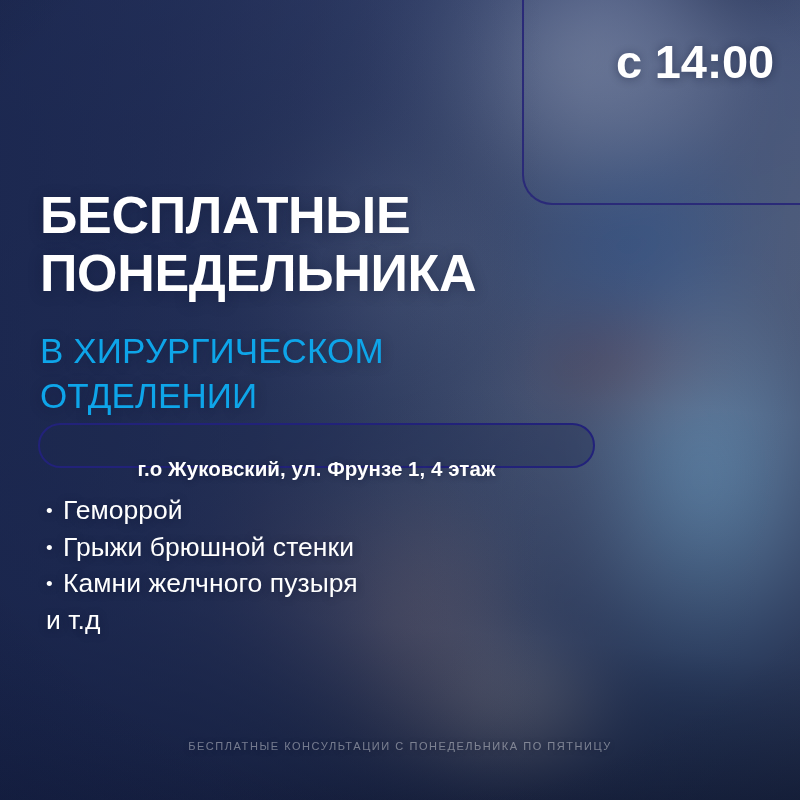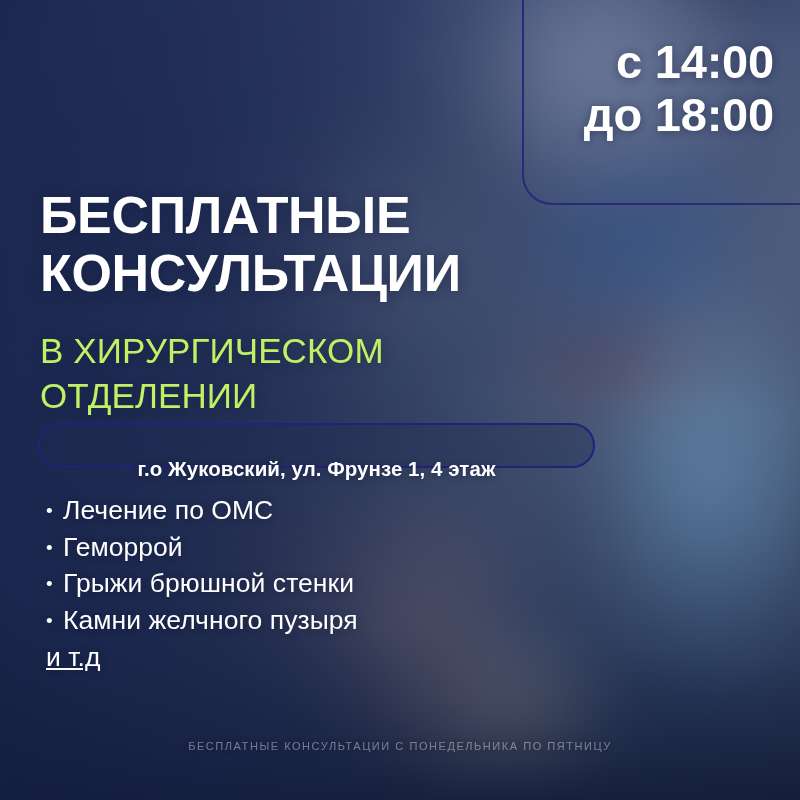--- a/index.html
+++ b/index.html
@@ -158,21 +158,21 @@
     margin-top: 35px;
   }
   .headline .hl-line { display: block; white-space: nowrap; }
 
   
   .subhead {
     position: absolute;
     left: 40px;
     top: 300px;
     width: 560px;
-    color: #bef264;
+    color: #0ea5e9;
     font-size: 35px;
     font-weight: 400;
     line-height: 1.28;
     letter-spacing: 0.1px;
     text-shadow: 0 2px 12px rgba(12,20,48,0.38);
   }
   .subhead .sh-line { display: block; white-space: nowrap; }
 
   
   .address-pill {
@@ -221,21 +221,20 @@
   .services .service-item.bulleted::before {
     content: "\2022";
     display: inline-block;
     width: 17px;
     font-size: 19px;
     vertical-align: 2px;
     color: #ffffff;
   }
   .services .service-item.plain {
     padding-left: 0;
-    text-decoration: underline;
   }
 
   
   .footer-note {
     position: absolute;
     left: 0;
     right: 0;
     top: 740px;
     text-align: center;
     color: rgba(255,255,255,0.40);
@@ -256,39 +255,37 @@
   <div class="bg-veil-v"></div>
   <div class="bg-veil-left"></div>
   <div class="bg-vignette"></div>
 
   <div class="content">
 
     <div class="hours-frame"></div>
 
     <div class="hours">
       <span class="hours-line">с 14:00</span>
-      <span class="hours-line">до 18:00</span>
     </div>
 
     <h1 class="headline">
       <span class="hl-line">БЕСПЛАТНЫЕ</span>
-      <span class="hl-line">КОНСУЛЬТАЦИИ</span>
+      <span class="hl-line">ПОНЕДЕЛЬНИКА</span>
     </h1>
 
     <h2 class="subhead">
       <span class="sh-line">В ХИРУРГИЧЕСКОМ</span>
       <span class="sh-line">ОТДЕЛЕНИИ</span>
     </h2>
 
     <div class="address-pill">
       <span class="address-text">г.о Жуковский, ул. Фрунзе 1, 4 этаж</span>
     </div>
 
     <ul class="services">
-        <li class="service-item bulleted">Лечение по ОМС</li>
         <li class="service-item bulleted">Геморрой</li>
         <li class="service-item bulleted">Грыжи брюшной стенки</li>
         <li class="service-item bulleted">Камни желчного пузыря</li>
         <li class="service-item plain">и т.д</li>
       </ul>
 
     <div class="footer-note">БЕСПЛАТНЫЕ КОНСУЛЬТАЦИИ С ПОНЕДЕЛЬНИКА ПО ПЯТНИЦУ</div>
 
   </div>
 </div>

